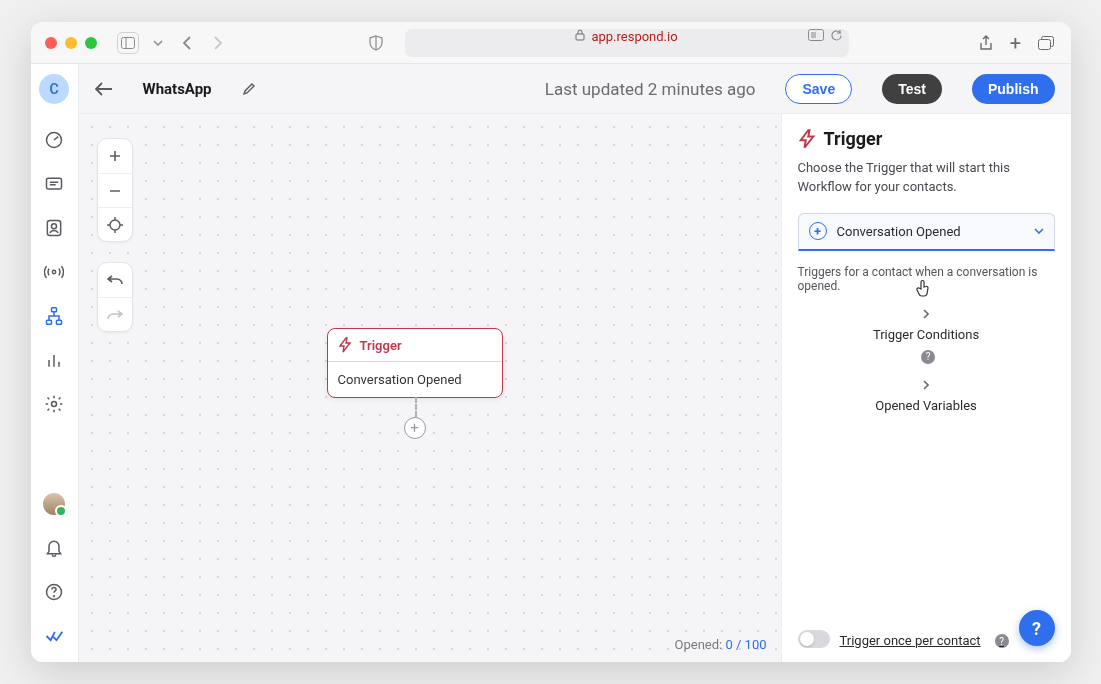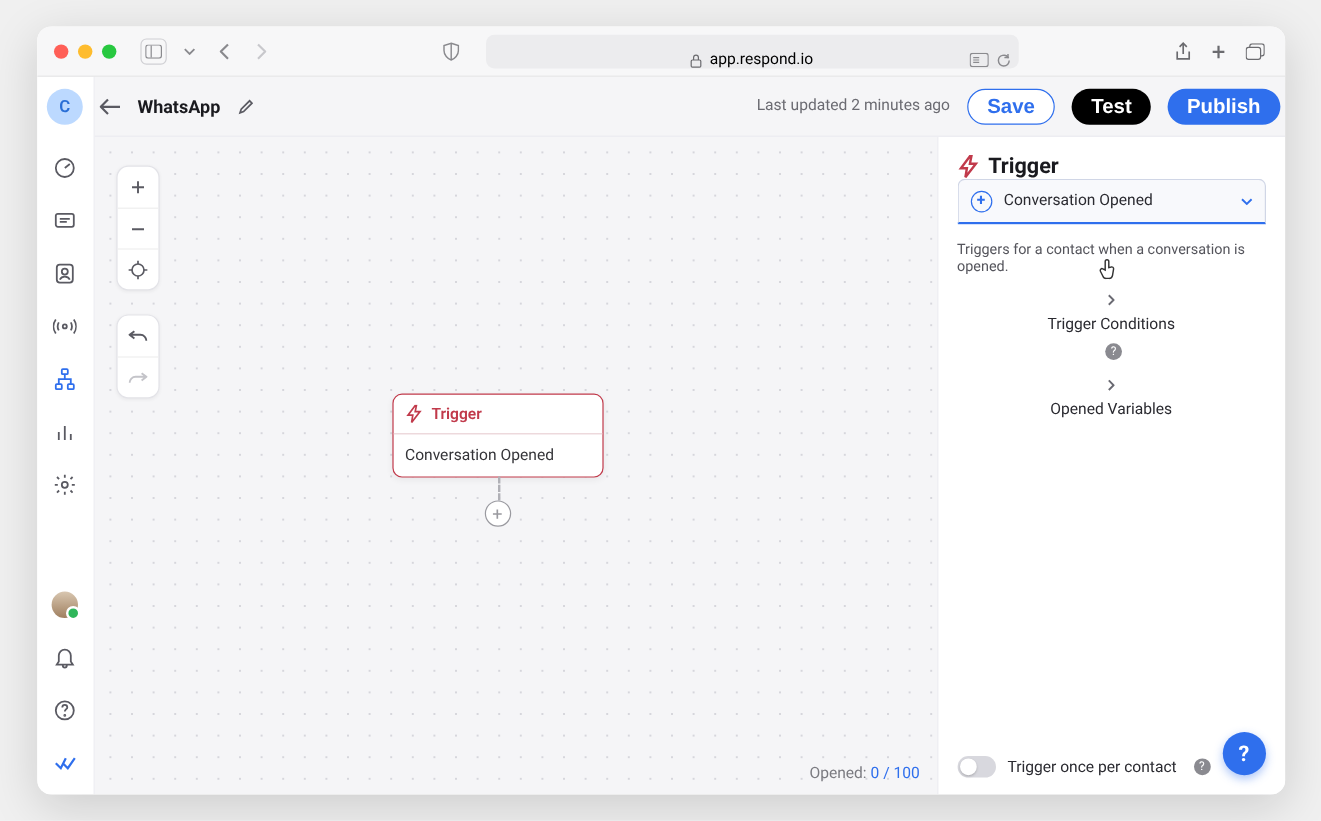--- a/index.html
+++ b/index.html
@@ -50,23 +50,23 @@
   }
   .chrome-btn.square { border: 1px solid #d0d0d4; border-radius: 5px; }
   .chrome .chev { font-size: 18px; }
   .urlbar {
     flex: 1;
     height: 28px;
     background: #ececee;
     border-radius: 7px;
     margin: 0 10px;
     display: flex;
-    align-items: flex-end;
+    align-items: flex-start;
     justify-content: center;
-    color: #000000;
+    color: #b91c1c;
     font-size: 13px;
     position: relative;
   }
   .url-lock { margin-right: 6px; }
   .url-right { position: absolute; right: 6px; display: flex; gap: 6px; }
   
   .app {
     flex: 1;
     display: flex;
     overflow: hidden;
@@ -115,39 +115,39 @@
     flex: 1;
     display: flex;
     flex-direction: column;
     background: #f5f5f7;
   }
   .topbar {
     height: 50px;
     border-bottom: 1px solid #ececf0;
     display: flex;
     align-items: center;
-    padding: 0 4px;
-    gap: 14px;
+    padding: 0 16px;
+    gap: 30px;
   }
   .topbar .back { color: #5a5a62; font-size: 18px; }
   .wf-name { font-weight: 700; font-size: 15px; color: #1a1a1f; }
   .edit-icon { color: #5a5a62; }
   .topbar .stretch { flex: 1; }
-  .updated { color: #6b6b72; font-size: 13px; text-align: center; }
+  .updated { color: #6b6b72; font-size: 17px; text-align: center; }
   .btn {
     height: 30px; padding: 0 16px;
     border-radius: 15px;
-    font-size: 17px; font-weight: 600;
+    font-size: 14px; font-weight: 600;
     display: flex; align-items: center;
     border: none;
     cursor: pointer;
     justify-content: flex-end;
   }
   .btn.save { background: #fff; border:1.5px solid #2f6fed; color:#2f6fed; }
-  .btn.test { background: #000000; color: #fff; }
+  .btn.test { background: #404040; color: #fff; }
   .btn.publish { background: #2f6fed; color: #fff; }
   
   .workspace {
     flex:1;
     display:flex;
     overflow:hidden;
   }
   .canvas {
     flex:1;
     position:relative;
@@ -260,21 +260,21 @@
     flex-direction:column;
   }
   .expander .caret { color:#6a6a72; font-size:11px; }
   .qmark {
     width:14px;height:14px;border-radius:50%;background:#8a8a90;color:#fff;
     font-size:10px;display:inline-flex;align-items:center;justify-content:center;
     margin-left:4px;
   }
   .panel-spacer { flex:1; }
   .adv-head { font-weight:700; font-size:14px; color:#1a1a1f; margin-bottom:12px; }
-  .toggle-row { display:flex; align-items:center; gap:10px; font-size:13px; color:#2a2a30; }
+  .toggle-row { display:flex; align-items:flex-end; gap:10px; font-size:13px; color:#2a2a30;text-decoration:underline; }
   .toggle {
     width:32px;height:18px;border-radius:9px;background:#d8d8de;
     position:relative;
   }
   .toggle::after {
     content:'';position:absolute;left:2px;top:2px;width:14px;height:14px;
     border-radius:50%;background:#fff;box-shadow:0 1px 2px rgba(0,0,0,0.2);
   }
   .help-fab {
     position:absolute; right:16px; bottom:16px;
@@ -524,20 +524,21 @@
 
         <div class="panel">
           <div class="panel-title">
             <span class="bolt">
               <svg width="18" height="20" viewBox="0 0 14 16">
                   <path d="M8 1L2 9h4l-1 6 7-9H8l1-5z" fill="none" stroke="#c13a4b" stroke-width="1.6"></path>
                 </svg>
             </span>
             <span>Trigger</span>
           </div>
+          <div class="panel-desc">Choose the Trigger that will start this Workflow for your contacts.</div>
 
           <div class="trigger-select">
             <span class="circ">+</span>
             <span>Conversation Opened</span>
             <span class="chev">
               <svg width="10" height="6" viewBox="0 0 10 6">
                   <path d="M1 1l4 4 4-4" fill="none" stroke="#2f6fed" stroke-width="1.6"></path>
                 </svg>
             </span>
           </div>

